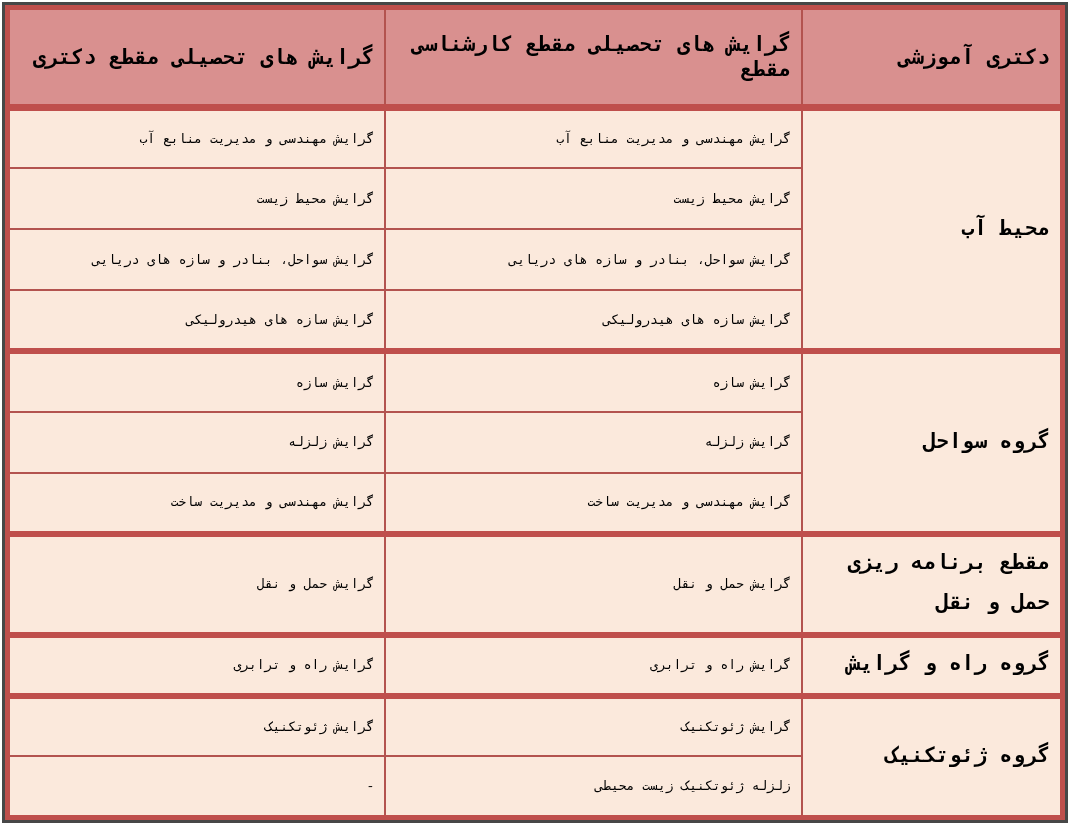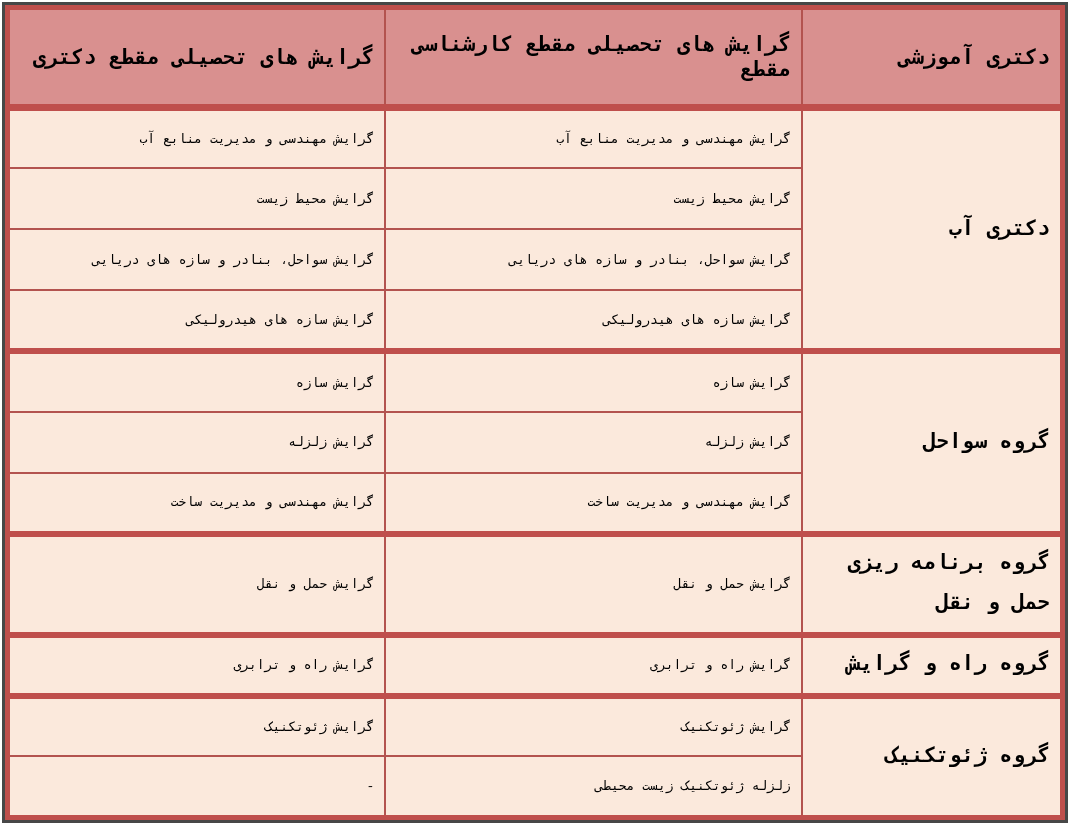--- a/index.html
+++ b/index.html
@@ -82,21 +82,21 @@
     </colgroup>
     <thead>
       <tr>
         <th>دکتری آموزشی</th>
         <th>گرایش های تحصیلی مقطع کارشناسی مقطع</th>
         <th>گرایش های تحصیلی مقطع دکتری</th>
       </tr>
     </thead>
     <tbody id="table-body">
         <tr class="section-start">
-          <td class="group-cell" rowspan="4">دکتری آب</td>
+          <td class="group-cell" rowspan="4">محیط آب</td>
           <td>گرایش مهندسی و مدیریت منابع آب</td>
           <td>گرایش مهندسی و مدیریت منابع آب</td>
         </tr>
         <tr>
           <td>گرایش محیط زیست</td>
           <td>گرایش محیط زیست</td>
         </tr>
         <tr>
           <td>گرایش سواحل، بنادر و سازه های دریایی</td>
           <td>گرایش سواحل، بنادر و سازه های دریایی</td>
@@ -112,21 +112,21 @@
         </tr>
         <tr>
           <td>گرایش زلزله</td>
           <td>گرایش زلزله</td>
         </tr>
         <tr>
           <td>گرایش مهندسی و مدیریت ساخت</td>
           <td>گرایش مهندسی و مدیریت ساخت</td>
         </tr>
         <tr class="section-start row-tall">
-          <td class="group-cell" rowspan="1">گروه برنامه ریزی حمل و نقل</td>
+          <td class="group-cell" rowspan="1">مقطع برنامه ریزی حمل و نقل</td>
           <td>گرایش حمل و نقل</td>
           <td>گرایش حمل و نقل</td>
         </tr>
         <tr class="section-start">
           <td class="group-cell" rowspan="1">گروه راه و گرایش</td>
           <td>گرایش راه و ترابری</td>
           <td>گرایش راه و ترابری</td>
         </tr>
         <tr class="section-start">
           <td class="group-cell" rowspan="2">گروه ژئوتکنیک</td>

